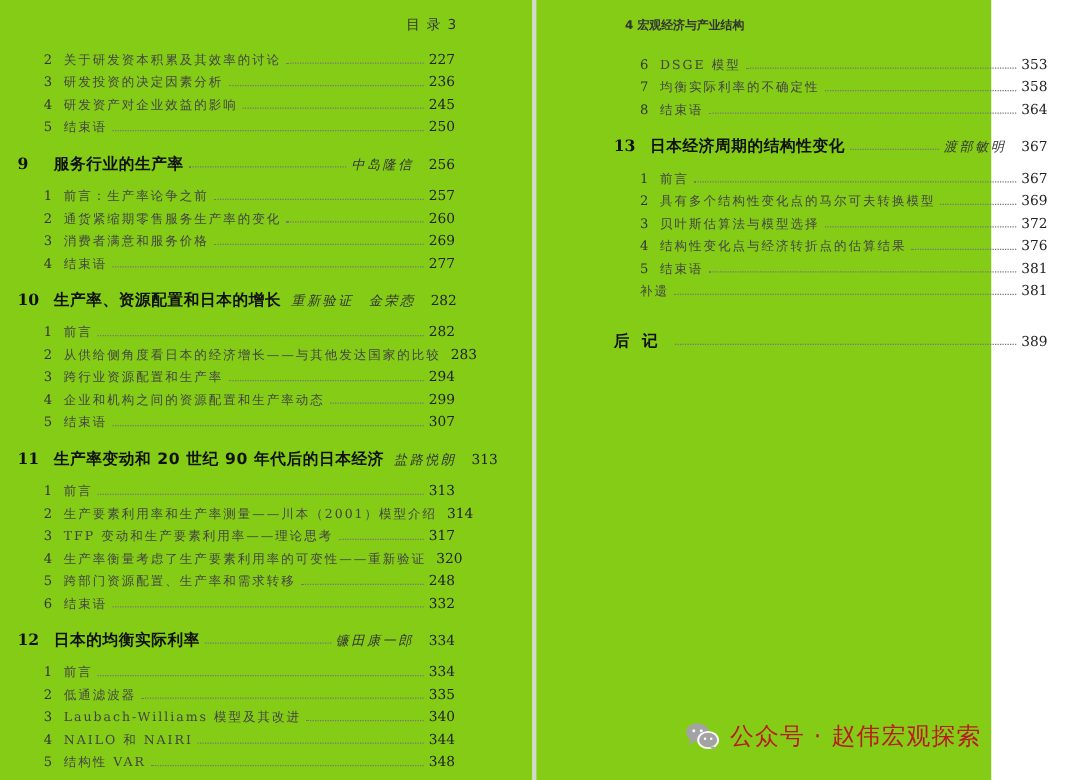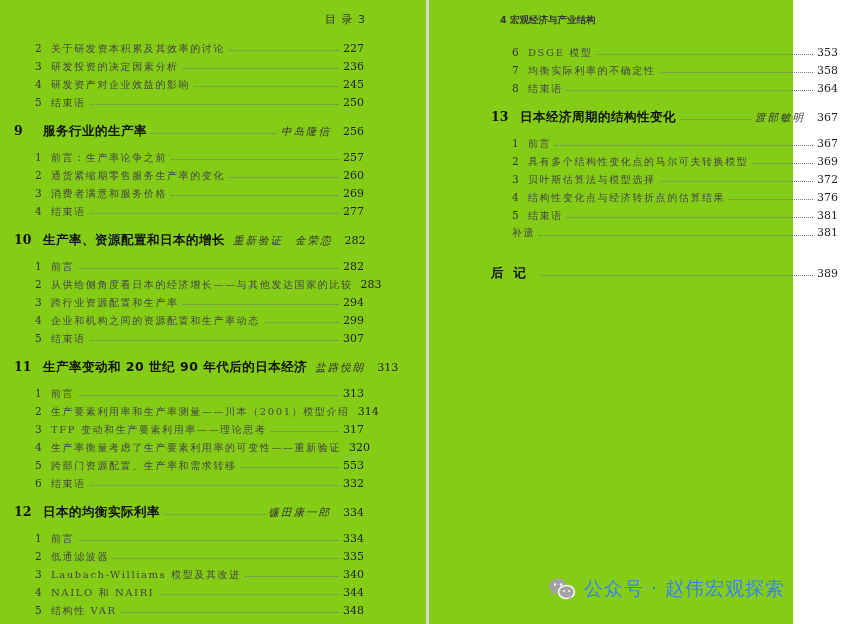--- a/index.html
+++ b/index.html
@@ -59,21 +59,21 @@
   .row.chapter .num { width: 29px; flex: none; font-family: "DejaVu Serif", serif; font-size: 12.5px; }
   .row.chapter .title { letter-spacing: 0.5px; }
   .row.chapter .page-no { font-weight: normal; font-family: "DejaVu Serif", serif; }
   .row.chapter .author { font-family: "DejaVu Serif", serif; font-weight: normal; }
   .row.chapter.postscript .title { letter-spacing: 10px; }
   .row.chapter.postscript { margin-top: 20px; }
 
   .watermark {
     position: absolute; left: 548px; top: 574px; height: 30px;
     display: flex; align-items: center;
-    font-family: "DejaVu Sans", sans-serif; font-size: 19px; color: #3b82f6;
+    font-family: "DejaVu Sans", sans-serif; font-size: 19px; color: #b91c1c;
     letter-spacing: 1px;
   }
   .watermark svg { margin-right: 8px; }
 </style>
 </head>
 <body>
 
 <div class="page left">
   <div class="running-head">目  录 3</div>
   <div class="toc" id="toc-left">
@@ -198,21 +198,21 @@
       <div class="row entry">
         <span class="num">4</span>
         <span class="title">生产率衡量考虑了生产要素利用率的可变性——重新验证</span>
         <span class="leader"></span>
         <span class="page-no">320</span>
       </div>
       <div class="row entry">
         <span class="num">5</span>
         <span class="title">跨部门资源配置、生产率和需求转移</span>
         <span class="leader"></span>
-        <span class="page-no">553</span>
+        <span class="page-no">248</span>
       </div>
       <div class="row entry">
         <span class="num">6</span>
         <span class="title">结束语</span>
         <span class="leader"></span>
         <span class="page-no">332</span>
       </div>
       <div class="row chapter">
         <span class="num">12</span>
         <span class="title">日本的均衡实际利率</span>

